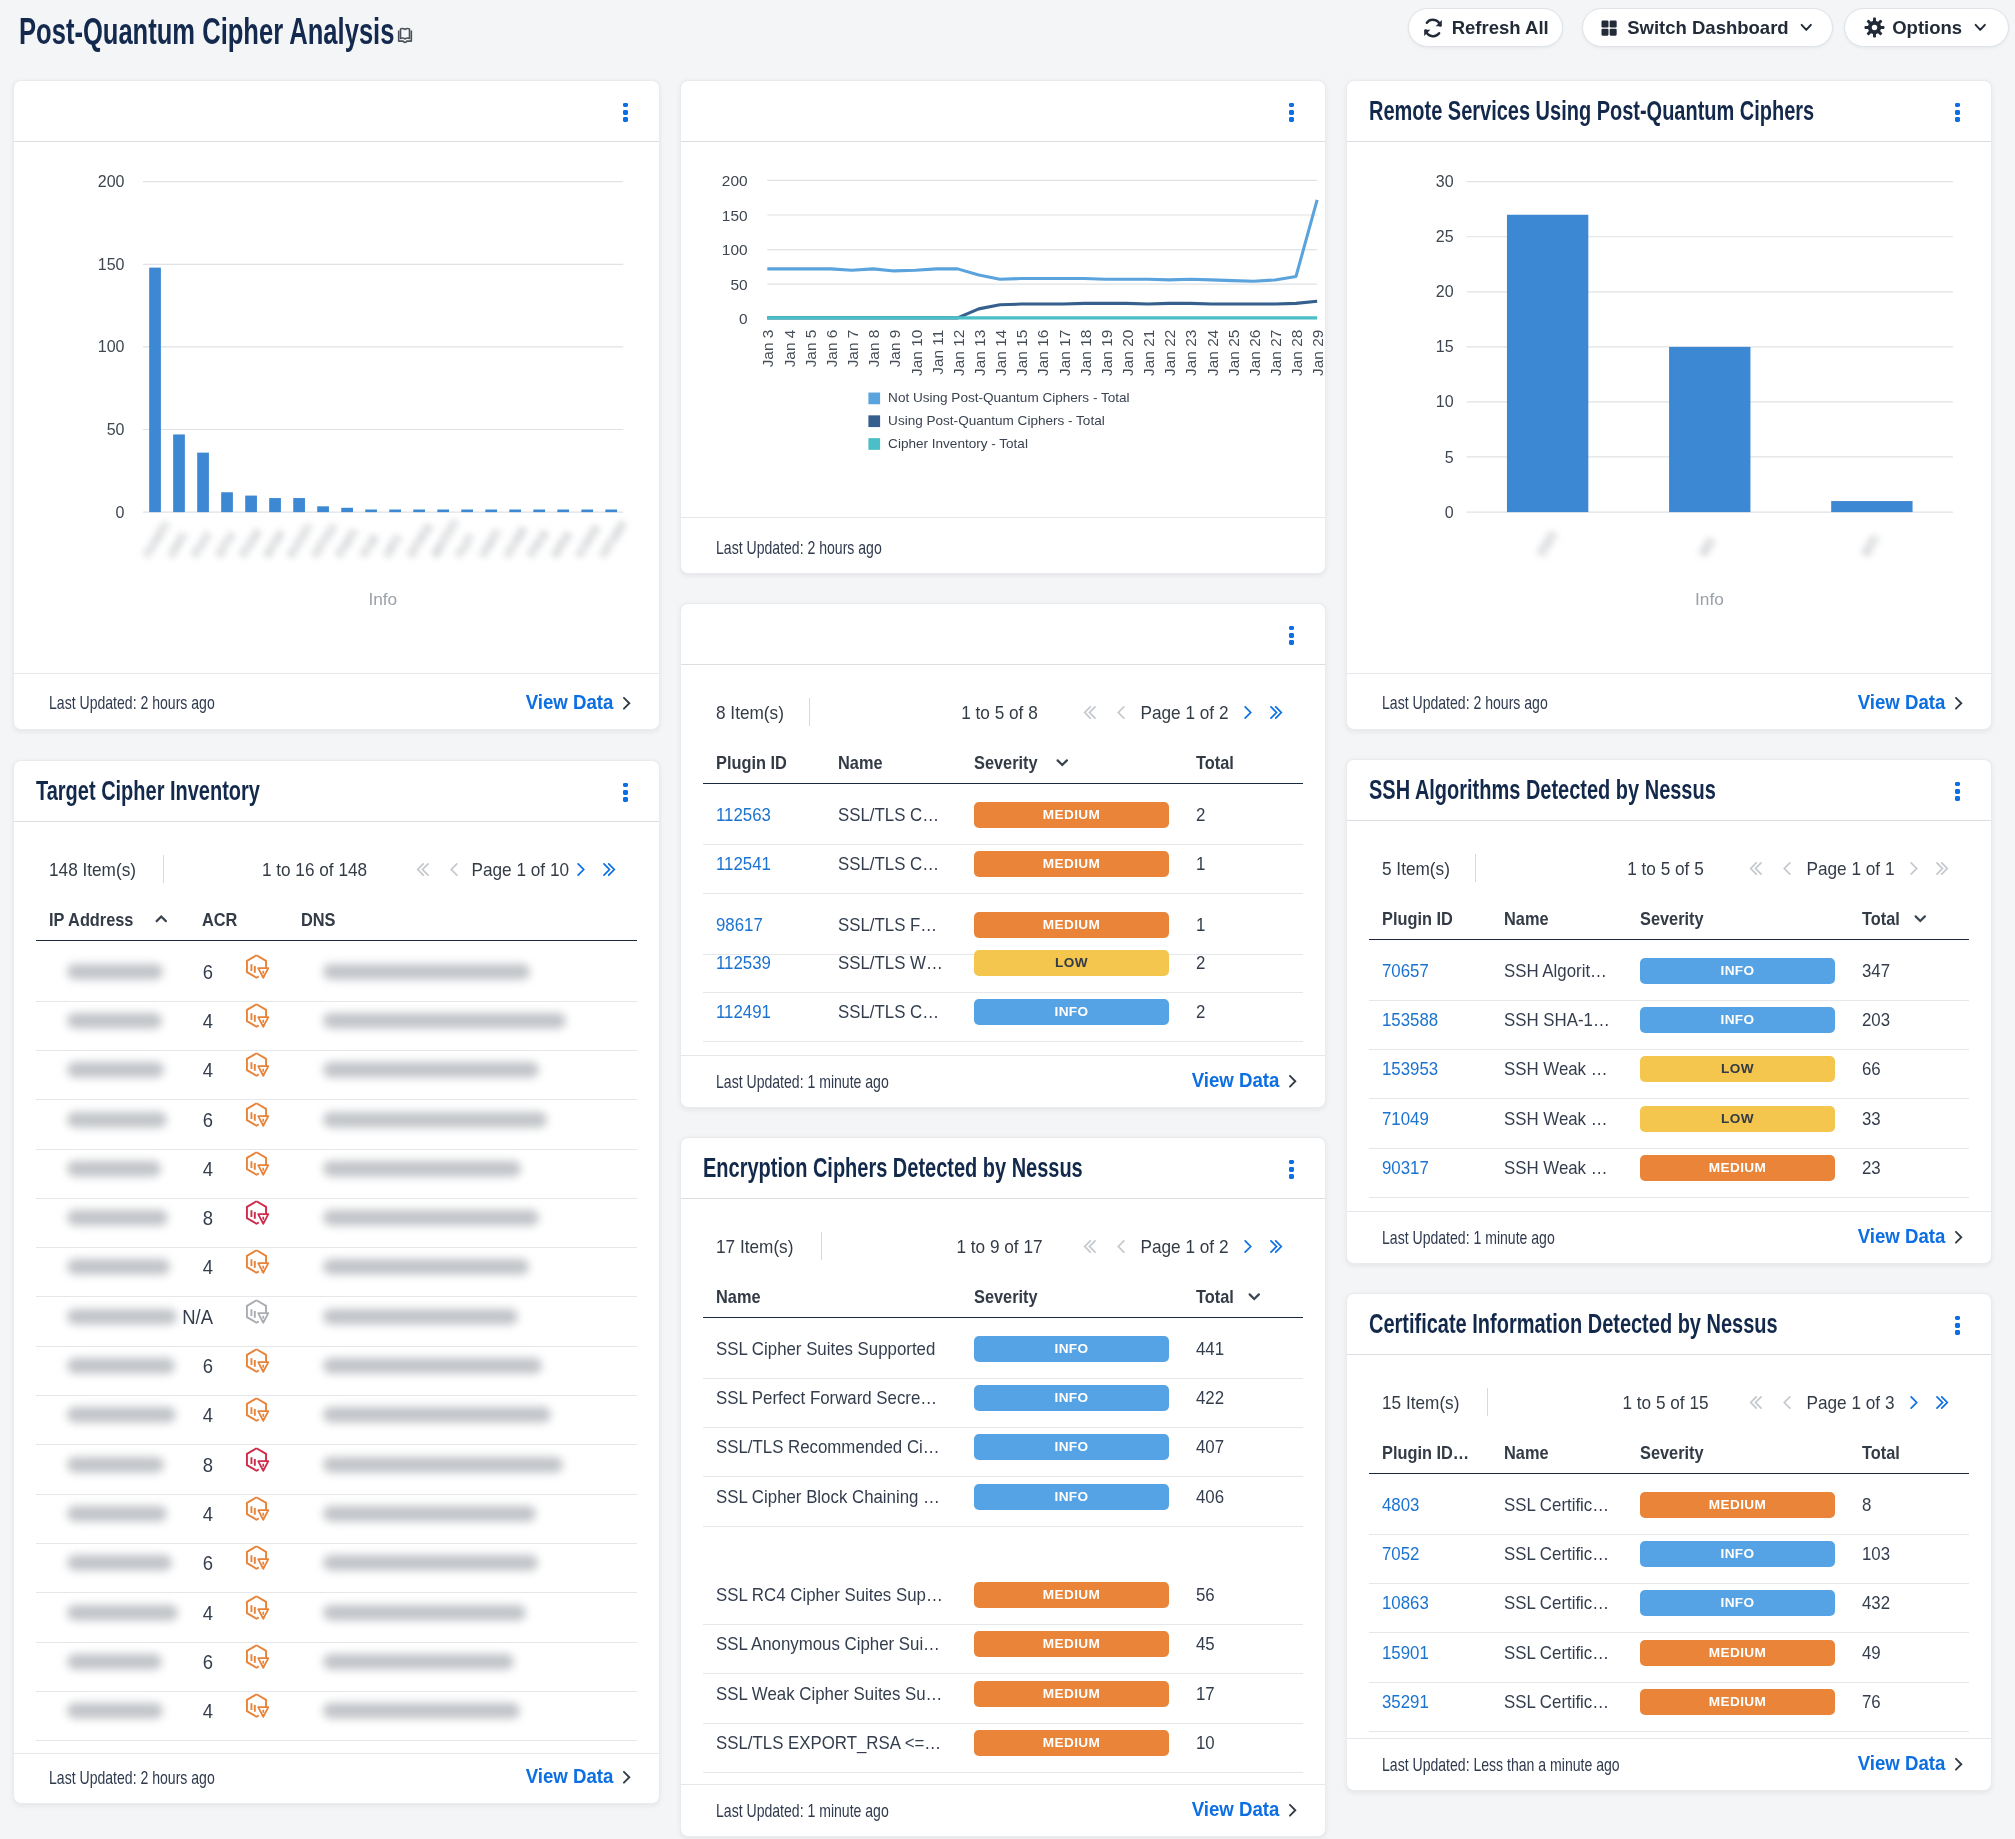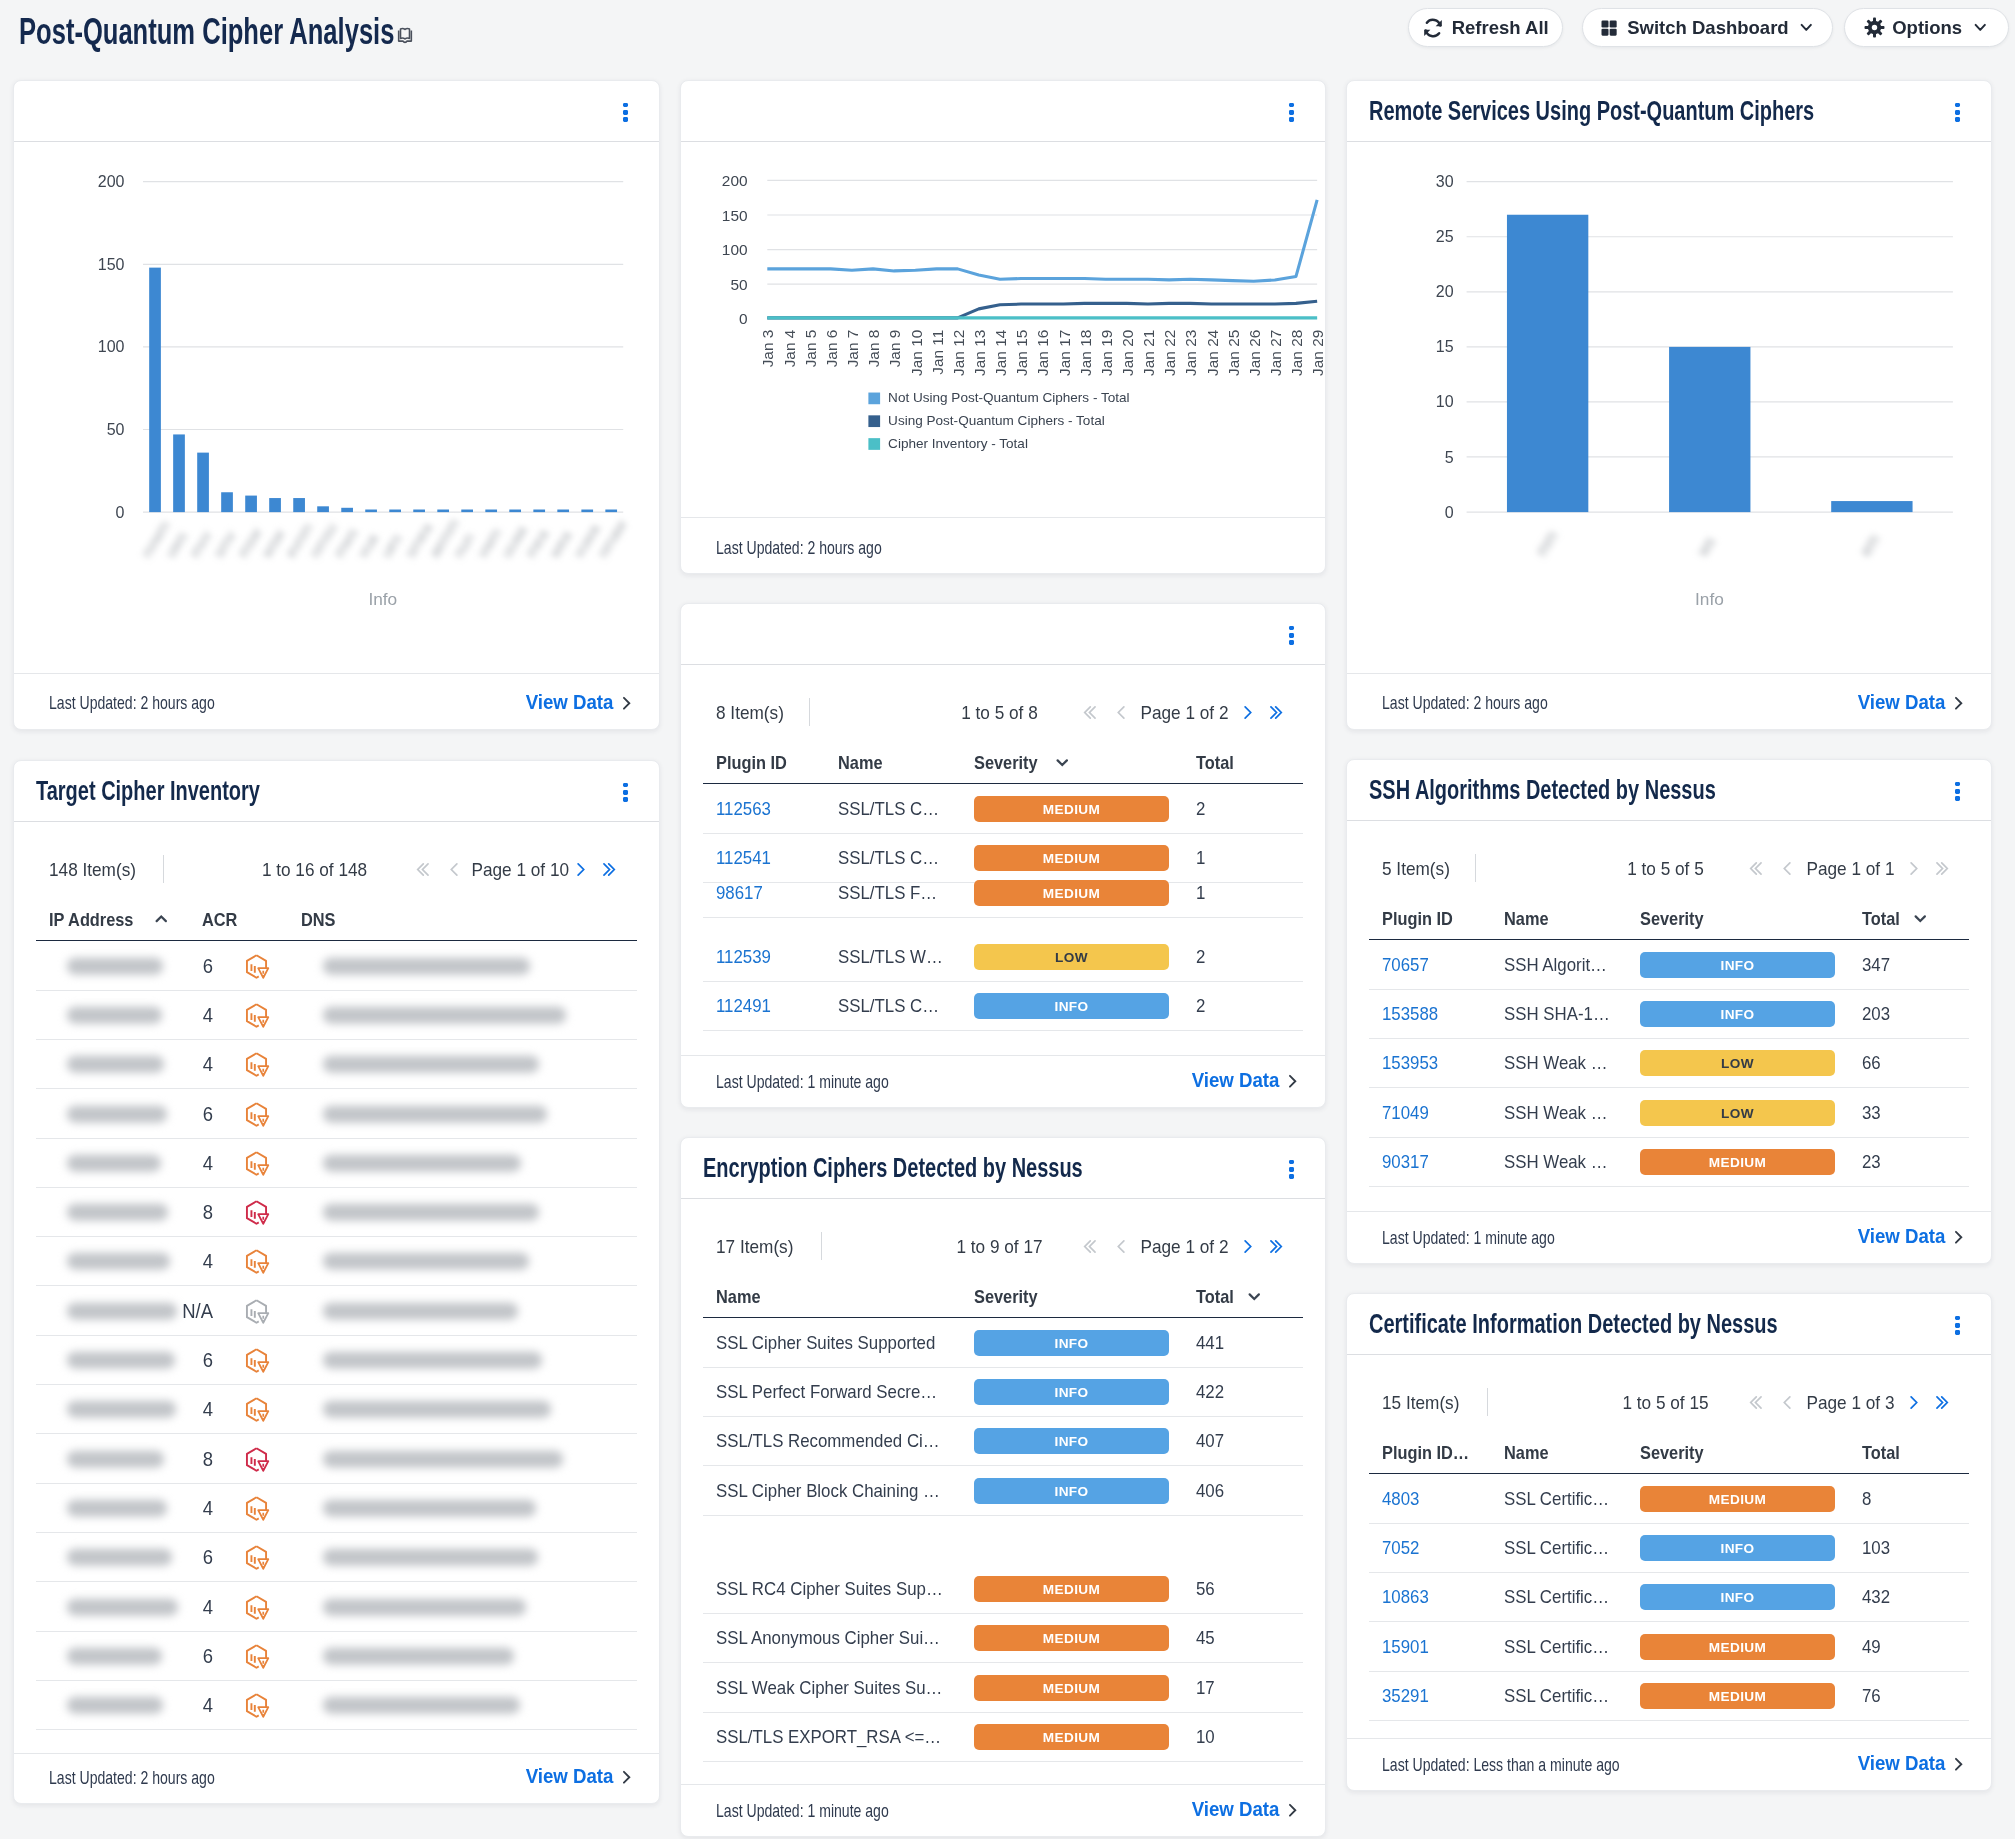--- a/index.html
+++ b/index.html
@@ -14,21 +14,21 @@
 .pagrow { position:absolute; left:0; right:0; top:89px; height:39px; }
 .pgt { position:absolute; top:8.6px; font-size:18.5px; color:#333b46; white-space:nowrap; transform:scaleX(0.93); transform-origin:0 50%; }
 .pgc { transform-origin:50% 50%; }
 .pgdiv { position:absolute; top:5px; width:1.2px; height:28px; background:#d6d9dd; }
 .pch { position:absolute; top:10px; width:19px; height:19px; }
 .thead { position:absolute; left:0; right:0; top:139px; height:41px; }
 .th { position:absolute; top:8.6px; font-size:19px; font-weight:bold; color:#333b46; white-space:nowrap; }
 .thx { display:inline-block; transform:scaleX(0.86); transform-origin:0 50%; }
 .caret { width:18.5px; height:18.5px; vertical-align:-3.1px; margin-left:5px; }
 .hdrline { position:absolute; left:22px; right:22px; top:179px; border-top:1.8px solid #1c2a40; }
-.trow { position:absolute; left:22px; right:22px; height:49px; border-bottom:1.2px solid #e5e7ea; }
+.trow { position:absolute; left:22px; right:22px; height:60px; border-bottom:1.2px solid #e5e7ea; }
 .td { position:absolute; top:50%; transform:translateY(-50%) scaleX(0.91); transform-origin:0 50%; font-size:18.5px; color:#333d4d; white-space:nowrap; }
 .td { margin-left:-22px; }
 .link { color:#1a73d1; }
 .bwrap { position:absolute; margin-left:-22px; top:50%; transform:translateY(-50%); }
 .badge { display:inline-flex; width:195px; height:26px; border-radius:5px; align-items:center; justify-content:center; font-size:13.6px; font-weight:bold; letter-spacing:0.4px; }
 .fut { position:absolute; left:35px; font-size:19px; color:#2f3a4e; white-space:nowrap; transform:scaleX(0.74); transform-origin:0 50%; }
 .vd { position:absolute; right:46px; font-size:20.3px; font-weight:bold; color:#0d6fe2; transform:scaleX(0.92); transform-origin:100% 50%; }
 .vdch { position:absolute; right:23.4px; width:18.5px; height:18.5px; }
 .blob { position:absolute; top:50%; transform:translateY(-50%); height:16.6px; border-radius:8px; background:#c2c5c9; filter:blur(4.3px); }
 .acrn { width:57px; text-align:right; font-size:20.3px; transform-origin:100% 50%; }
@@ -491,21 +491,21 @@
       <span class="td" style="left:157px">SSL/TLS C…</span>
       <span class="bwrap" style="left:293px"><span class="badge" style="background:#e98438;color:#fff">MEDIUM</span></span>
       <span class="td" style="left:515px">2</span>
     </div>
     <div class="trow" style="top:230px">
       <span class="td link" style="left:35px">112541</span>
       <span class="td" style="left:157px">SSL/TLS C…</span>
       <span class="bwrap" style="left:293px"><span class="badge" style="background:#e98438;color:#fff">MEDIUM</span></span>
       <span class="td" style="left:515px">1</span>
     </div>
-    <div class="trow" style="top:265px">
+    <div class="trow" style="top:291px">
       <span class="td link" style="left:35px">98617</span>
       <span class="td" style="left:157px">SSL/TLS F…</span>
       <span class="bwrap" style="left:293px"><span class="badge" style="background:#e98438;color:#fff">MEDIUM</span></span>
       <span class="td" style="left:515px">1</span>
     </div>
     <div class="trow" style="top:329px">
       <span class="td link" style="left:35px">112539</span>
       <span class="td" style="left:157px">SSL/TLS W…</span>
       <span class="bwrap" style="left:293px"><span class="badge" style="background:#f4c64d;color:#333b46">LOW</span></span>
       <span class="td" style="left:515px">2</span>

